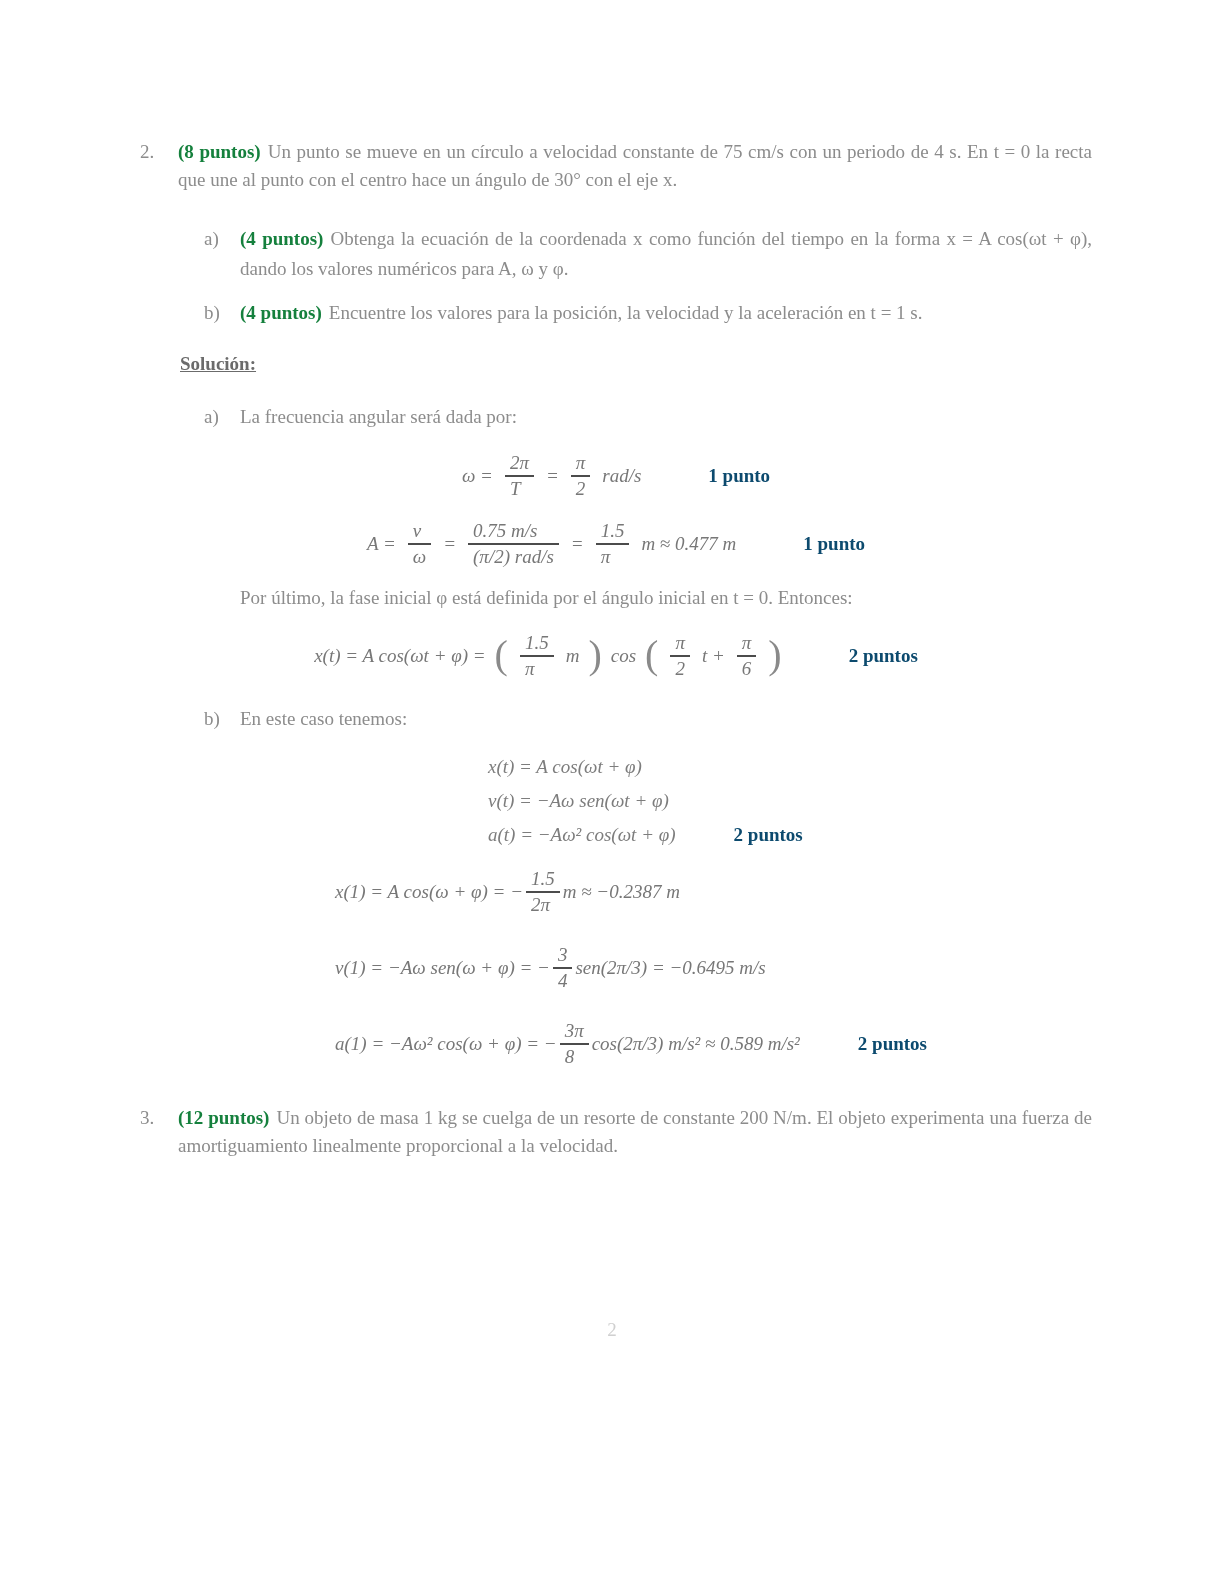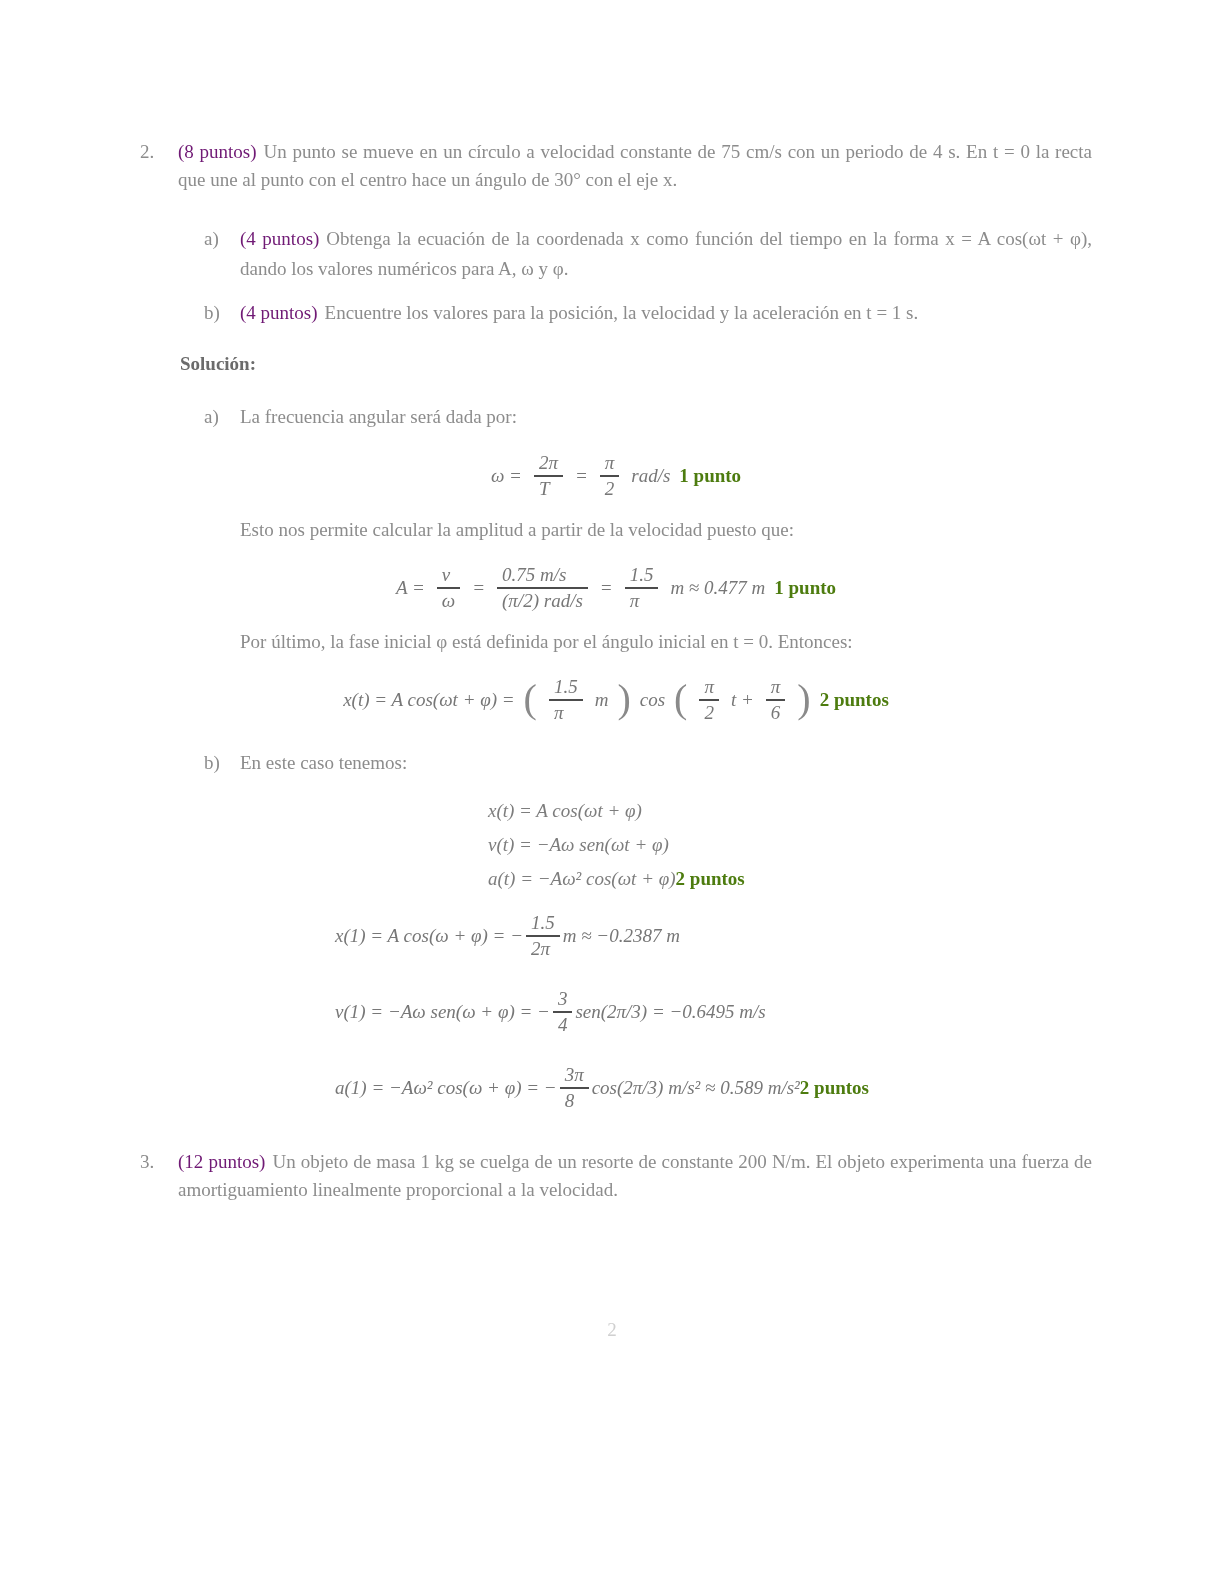--- a/index.html
+++ b/index.html
@@ -11,35 +11,35 @@
     color:#8c8c8c;
     font-size:19px;line-height:28px;
     filter:blur(0.45px);
     overflow:hidden;
   }
   .content{position:absolute;left:140px;top:138px;width:952px;}
   .justify{text-align:justify;}
   .prob{display:flex;}
   .prob-num{width:38px;flex:0 0 38px;}
   .prob-body{flex:1;}
-  .pts-inline{font-weight:normal;color:#701a75;margin-right:7px;}
+  .pts-inline{font-weight:bold;color:#15803d;margin-right:7px;}
   .items{margin-top:30px;}
   .item{display:flex;margin-left:64px;margin-top:14px;line-height:30px;}
   .item-label{width:36px;flex:0 0 36px;}
   .item-body{flex:1;text-align:justify;}
-  .sol-heading{margin-top:22px;margin-left:40px;font-weight:bold;color:#6b6b6b;}
+  .sol-heading{margin-top:22px;margin-left:40px;font-weight:bold;color:#6b6b6b;text-decoration:underline;}
   .sol-part{display:flex;margin-left:64px;margin-top:24px;line-height:30px;}
   .sub-par{margin-left:100px;margin-top:16px;text-align:justify;}
   
   .math{font-style:italic;color:#7d7d7d;}
   .eq{display:flex;align-items:center;justify-content:center;gap:9px;margin:20px 0 14px;font-style:italic;color:#777777;}
   .frac{display:inline-flex;flex-direction:column;vertical-align:middle;margin:0 3px;line-height:22px;}
   .frac .num{padding:0 5px 1px;}
   .frac .den{border-top:2px solid #4c4c4c;padding:1px 5px 0;}
-  .pts{font-weight:bold;font-style:normal;color:#4d7c0f;}
+  .pts{font-weight:bold;font-style:normal;color:#0c4a6e;margin-left:58px;}
   .bp{font-size:40px;font-style:normal;font-weight:400;line-height:20px;position:relative;top:-1px;color:#8a8a8a;}
   .system{display:flex;flex-direction:column;align-items:flex-start;width:fit-content;margin:16px 0 0 348px;line-height:34px;}
   .system-row{display:flex;align-items:center;}
   .eval-eq{display:flex;align-items:center;margin:14px 0 24px 195px;font-style:italic;color:#777777;min-height:52px;}
   .page-number{position:absolute;left:50%;top:1316px;transform:translateX(-50%);color:#d0d0d0;}
 </style>
 </head>
 <body>
 
 <div class="page">
@@ -82,21 +82,20 @@
         </span>
       <span>=</span>
       <span class="frac">
           <span class="num">π</span>
           <span class="den">2</span>
         </span>
       <span>rad/s</span>
       <span class="pts">1 punto</span>
     </div>
 
-    <div class="sub-par">Esto nos permite calcular la amplitud a partir de la velocidad puesto que:</div>
 
     <div class="eq">
       <span>A =</span>
       <span class="frac">
           <span class="num">v</span>
           <span class="den">ω</span>
         </span>
       <span>=</span>
       <span class="frac">
           <span class="num">0.75 m/s</span>

